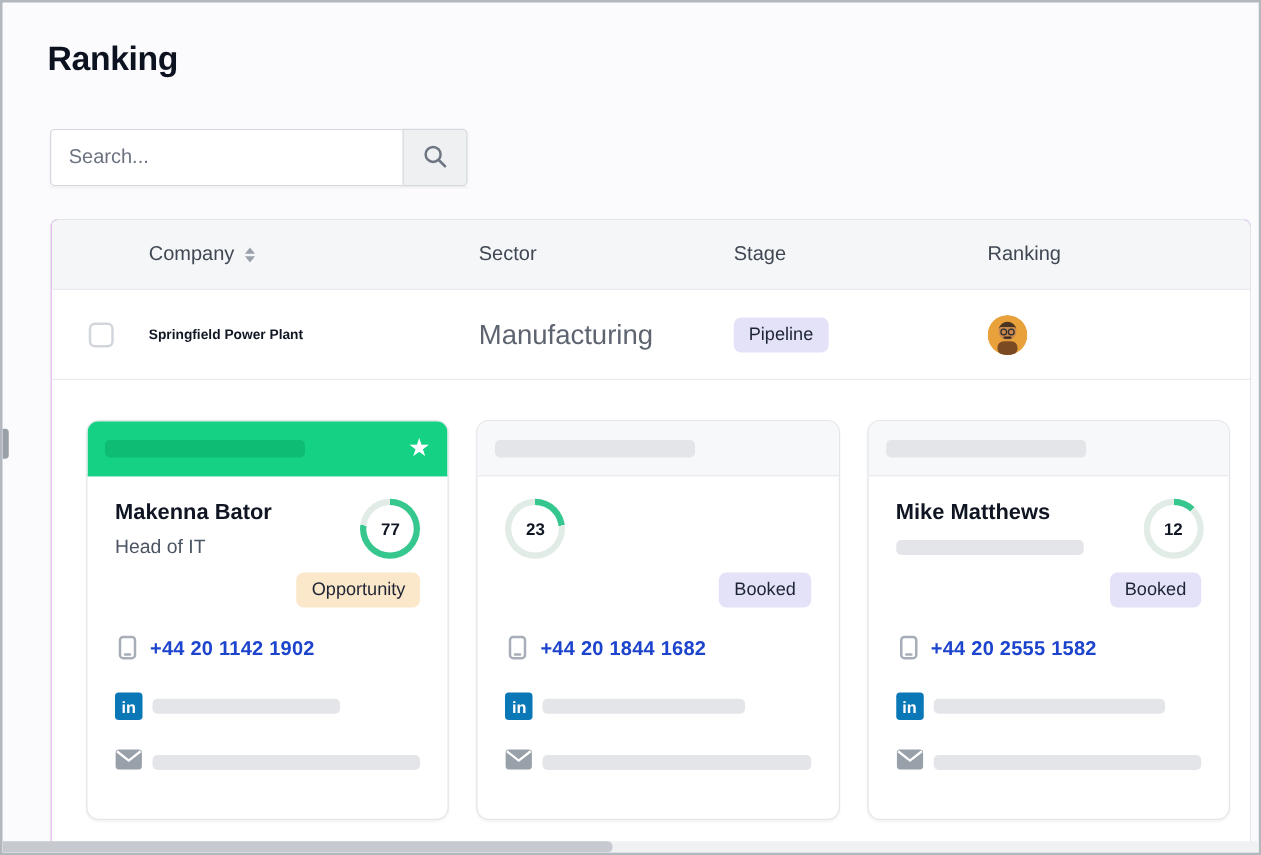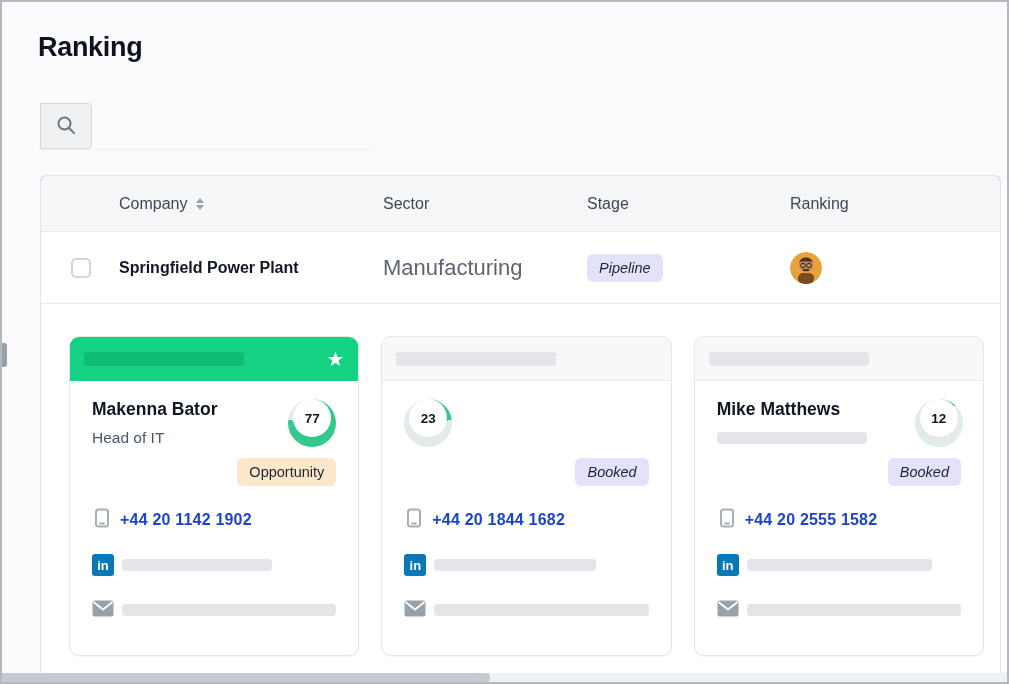--- a/index.html
+++ b/index.html
@@ -48,27 +48,27 @@
   .thead {
     height: 56px; background: #f5f6f8; border-bottom: 1px solid #e8eaee;
     color: #3f4753; font-size: 16px;
   }
   .th { display: flex; align-items: center; }
   .sort { display: inline-flex; flex-direction: column; gap: 2px; margin-left: 9px; cursor: pointer; }
   .tri-up { width:0; height:0; border-left:4px solid transparent; border-right:4px solid transparent; border-bottom:5px solid #9aa1ab; }
   .tri-dn { width:0; height:0; border-left:4px solid transparent; border-right:4px solid transparent; border-top:5px solid #9aa1ab; }
   .trow { height: 72px; background: #fff; border-bottom: 1px solid #e8eaee; }
   .checkbox { width: 20px; height: 20px; border: 2px solid #d2d6dc; border-radius: 5px; background: #fff; cursor: pointer; }
-  .company-cell { font-weight: 700; font-size: 16px; color: #101623; }
+  .company-cell { font-weight: 700; font-size: 11px; color: #101623; }
   .sector-cell { color: #5d6470; font-size: 22px; }
   .badge {
     display: inline-block; padding: 6px 12px; border-radius: 6px;
     font-size: 14.5px; font-weight: 500; color: #1d2433;
   }
-  .badge-lav { background: #e4e2f9; font-style: italic; }
+  .badge-lav { background: #e4e2f9; }
   .badge-peach { background: #fbe7ca; }
   .avatar { width: 32px; height: 32px; border-radius: 50%; overflow: hidden; }
   
   .cards {
     display: grid; grid-template-columns: repeat(3, 1fr);
     gap: 22px; padding: 32px 16px 24px 28px; background: #fff;
   }
   .card {
     border: 1px solid #e4e6ea; border-radius: 10px; background: #fff;
     box-shadow: 0 1px 2px rgba(16,24,40,.05); overflow: hidden; height: 320px;
@@ -80,21 +80,21 @@
   .head-green { background: #14d183; border-bottom: 1px solid #14d183; }
   .skl { background: #e3e5e9; border-radius: 4px; }
   .head-skl { width: 160px; height: 14px; }
   .head-green .head-skl { background: #0ebd73; }
   .star { color: #fff; font-size: 20px; line-height: 1; cursor: pointer; }
   .card-body { padding: 18px 22px 0; }
   .card-top { display: flex; justify-content: space-between; align-items: flex-start; gap: 48px; }
   .c-name { font-size: 17.5px; font-weight: 700; color: #0f1522; }
   .c-role { margin-top: 9px; font-size: 15.5px; color: #4b5563; }
   .role-skl { margin-top: 12px; width: 150px; height: 12px; }
-  .ring { width: 48px; height: 48px; border-radius: 50%; display: flex; justify-content: center; flex: 0 0 48px; }
+  .ring { width: 48px; height: 48px; border-radius: 50%; display: flex; align-items: center; justify-content: center; flex: 0 0 48px; }
   .ring-in { width: 38px; height: 38px; background: #fff; border-radius: 50%;
     display: flex; align-items: center; justify-content: center;
     font-size: 13.5px; font-weight: 700; color: #101623; }
   .badge-row { margin-top: 11px; text-align: right; }
   .crow { display: flex; align-items: center; gap: 8px; margin-top: 23px; height: 22px; }
   .phone-link { font-size: 16px; font-weight: 600; color: #1d44cc; letter-spacing: .2px; cursor: pointer; }
   .li-icon { width: 22px; height: 22px; background: #0a78b6; color: #fff; border-radius: 3px;
     font-size: 13px; font-weight: 700; display: flex; align-items: center; justify-content: center; cursor: pointer; }
   .li-skl { width: 150px; height: 12px; }
   .mail-skl { width: 215px; height: 12px; }
@@ -102,20 +102,21 @@
   .hscroll-track { position: absolute; bottom: 0; left: 0; right: 0; height: 9px; background: #f0f1f3; }
   .hscroll-thumb { position: absolute; bottom: 0; left: 0; width: 488px; height: 9px; background: #c6cad0; border-radius: 0 4px 4px 0; cursor: pointer; }
   .left-nub { position: absolute; left: 0; top: 341px; width: 5px; height: 24px; background: #9aa0a8; border-radius: 0 3px 3px 0; cursor: pointer; }
 </style>
 </head>
 <body>
 
 <h1 class="page-title">Ranking</h1>
 
 <div class="search-bar">
+  <input type="text" placeholder="Search..." style="">
   <button class="search-btn">
     <span>
       <svg width="22" height="22" viewBox="0 0 22 22">
           <circle cx="9.5" cy="9.5" r="6" fill="none" stroke="#6e7681" stroke-width="2"></circle>
           <line x1="14" y1="14" x2="19" y2="19" stroke="#6e7681" stroke-width="2" stroke-linecap="round"></line>
         </svg>
     </span>
   </button>
 </div>
 

